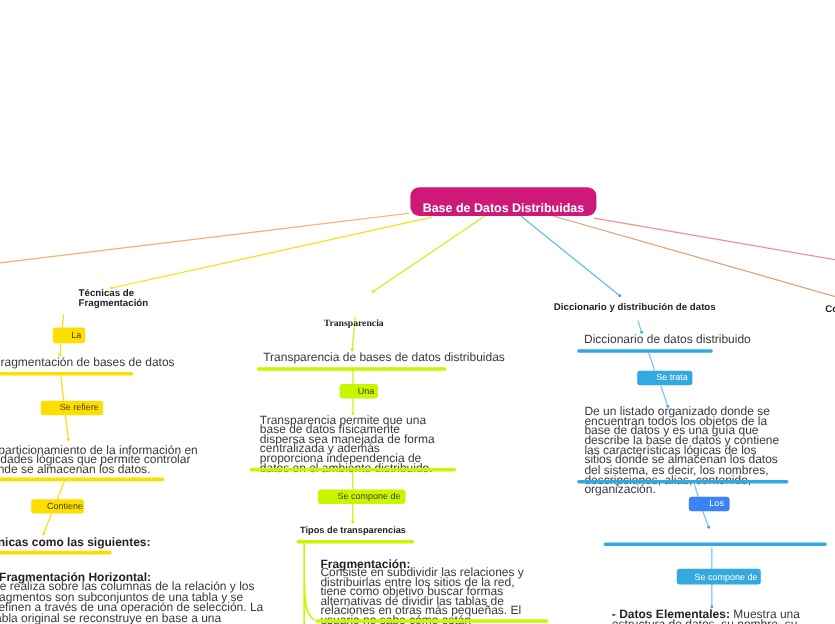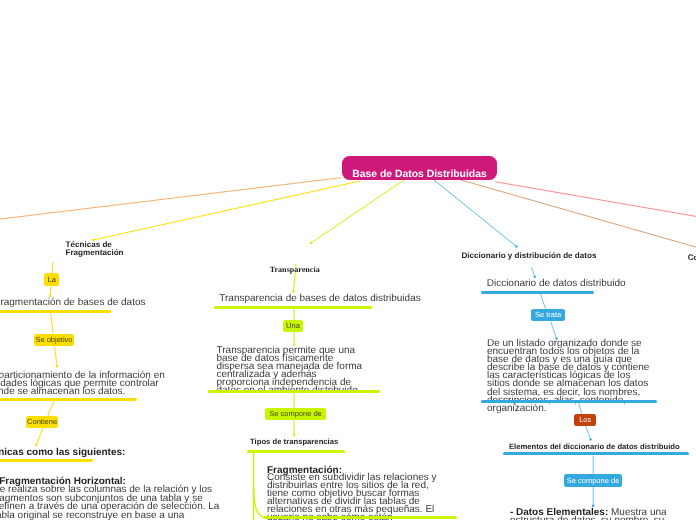--- a/index.html
+++ b/index.html
@@ -10,21 +10,21 @@
        text-rendering:geometricPrecision;}
   #canvas{position:relative;width:696px;height:520px;overflow:hidden;background:#fff;}
   svg.links{position:absolute;left:0;top:0;overflow:visible;pointer-events:none;}
   .root{position:absolute;background:#CE187A;color:#fff;font-weight:bold;
         font-size:10.4px;border-radius:7.5px;white-space:nowrap;
         display:flex;align-items:flex-start;justify-content:center;line-height:11px;
         padding-top:9.5px;box-sizing:border-box;}
   .hdr{position:absolute;font-weight:bold;font-size:8.1px;color:#231f20;
        white-space:nowrap;line-height:8.9px;}
   .pill{position:absolute;border-radius:2.5px;font-size:7.5px;white-space:nowrap;
-        display:flex;align-items:center;justify-content:center;line-height:1;}
+        display:flex;align-items:center;justify-content:center;line-height:1;padding-left:12px;}
   .txt{position:absolute;font-size:10px;color:#3a3a3a;line-height:8.1px;}
   .bar{position:absolute;height:3.2px;border-radius:2px;}
 </style>
 </head>
 <body>
 
 <div id="canvas">
 
   <svg class="links" width="696" height="520" viewBox="0 0 696 520">
 
@@ -77,21 +77,21 @@
   </div>
 
   <div class="pill" style="left:44px;top:273px;width:15.3px;height:12.8px;background:#FCDF00;color:#4a4000;">
     <span>La</span>
   </div>
 
   <div class="txt" style="left:-5.7px;top:299px;white-space:nowrap;">Fragmentación de bases de datos</div>
   <div class="bar" style="left:-8px;top:309.5px;width:118.5px;background:#FCDF00;"></div>
 
   <div class="pill" style="left:34px;top:333.6px;width:40px;height:12.5px;background:#FCDF00;color:#4a4000;">
-    <span>Se objetivo</span>
+    <span>Se refiere</span>
   </div>
 
   <div class="txt" style="left:-13.1px;top:371.5px;width:160px;white-space:nowrap;line-height:8.1px;">
     <div>El particionamiento de la información en</div>
     <div>unidades lógicas que permite controlar</div>
     <div>donde se almacenan los datos.</div>
   </div>
   <div class="bar" style="left:-19px;top:397.5px;width:156px;background:#FCDF00;"></div>
 
   <div class="pill" style="left:26.1px;top:415.9px;width:32px;height:12.3px;background:#FCDF00;color:#4a4000;">
@@ -140,25 +140,24 @@
   <div class="txt" style="left:486.7px;top:279.5px;white-space:nowrap;">Diccionario de datos distribuido</div>
   <div class="bar" style="left:481px;top:290.7px;width:112.5px;background:#33A9E0;"></div>
 
   <div class="pill" style="left:531.2px;top:308.9px;width:33.7px;height:12.5px;background:#33A9E0;color:#ffffff;">
     <span>Se trata</span>
   </div>
 
   <div class="txt" style="left:487px;top:340px;width:166px;">De un listado organizado donde se encuentran todos los objetos de la base de datos y es una guía que describe la base de datos y contiene las características lógicas de los sitios donde se almacenan los datos del sistema, es decir, los nombres, descripciones, alias, contenido, organización.</div>
   <div class="bar" style="left:481px;top:399.5px;width:176px;background:#33A9E0;"></div>
 
-  <div class="pill" style="left:574.2px;top:414.2px;width:22px;height:11.8px;background:#c2410c;color:#ffffff;">
+  <div class="pill" style="left:574.2px;top:414.2px;width:22px;height:11.8px;background:#3b82f6;color:#ffffff;">
     <span>Los</span>
   </div>
 
-  <div class="hdr" style="left:508.9px;top:442.5px;font-size:7.7px;">Elementos del diccionario de datos distribuido</div>
   <div class="bar" style="left:503.1px;top:451.9px;width:186px;background:#33A9E0;"></div>
 
   <div class="pill" style="left:563.9px;top:474px;width:58.3px;height:12.6px;background:#33A9E0;color:#ffffff;">
     <span>Se compone de</span>
   </div>
 
   <div class="txt" style="left:509.9px;top:509px;width:168px;line-height:8.1px;">
     <span style="font-weight:bold;color:#231f20;margin-top:35px;">- Datos Elementales:</span><span> Muestra una estructura de datos, su nombre, su descripción y su alias.</span>
   </div>
 

